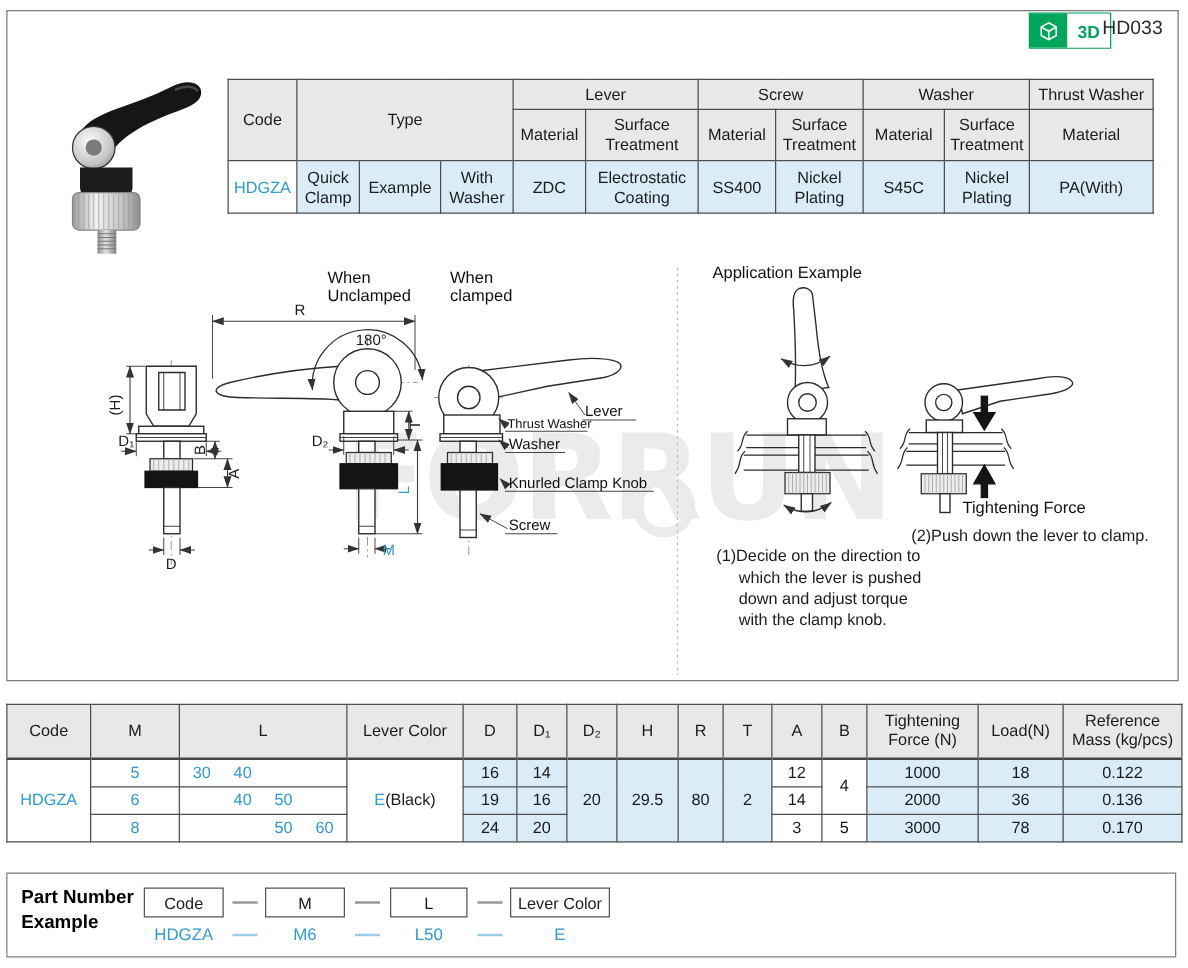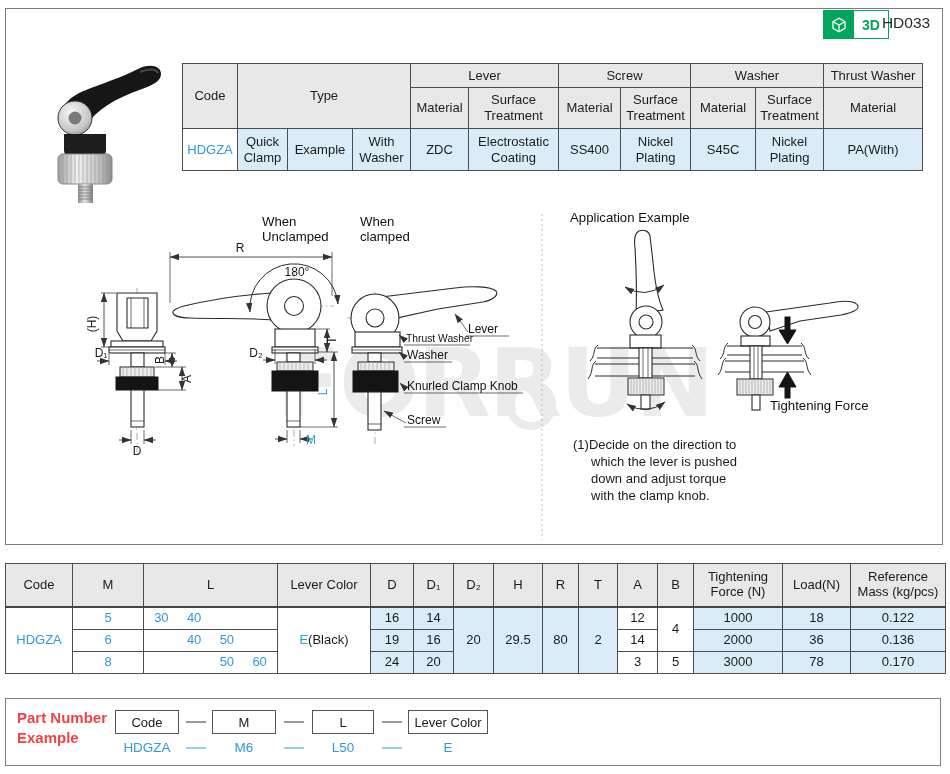--- a/index.html
+++ b/index.html
@@ -47,21 +47,21 @@
   .sil{fill:#ececec;stroke:#2b2b2b;stroke-width:1;}
   .dtx{font:12px "Liberation Sans",sans-serif;fill:#1a1a1a;}
   .btx{fill:#2E9BD5;}
   .ttl{font:13.2px "Liberation Sans",sans-serif;fill:#111;}
   .cotx{font:12px "Liberation Sans",sans-serif;fill:#111;}
   .cotx-s{font:10.3px "Liberation Sans",sans-serif;fill:#111;}
   .cap{position:absolute;font-size:13px;line-height:1.32;color:#1b1b1b;
        padding-left:18px;text-indent:-18px;z-index:2;}
   
   .pn-outer{left:5px;top:698px;width:936px;height:68px;border:1px solid #808080;box-sizing:border-box;}
-  .pn-label{left:17px;top:708px;font-size:15px;font-weight:bold;line-height:1.3;color:#ef4444;}
+  .pn-label{left:17px;top:708px;font-size:15px;font-weight:bold;line-height:1.3;color:#000000;}
   .pnb{top:710px;height:24px;border:1px solid #555;box-sizing:border-box;font-size:13px;
        display:flex;align-items:center;justify-content:center;background:#fff;}
   .pnd{top:721px;height:2px;background:#999;width:20px;}
   .pnv{top:740px;height:16px;font-size:13.5px;color:#2E9BD5;text-align:center;}
   .pnvd{top:747px;height:2px;background:#9CCEEA;width:20px;}
 </style>
 </head>
 <body>
 
 <div class="page">
@@ -312,20 +312,21 @@
       <rect class="sil" x="737" y="379" width="36" height="16"></rect>
       <path class="htch" d="M740,379 V395 M743,379 V395 M746,379 V395 M749,379 V395 M752,379 V395 M755,379 V395 M758,379 V395 M761,379 V395 M764,379 V395 M767,379 V395 M770,379 V395"></path>
       <rect class="ol" x="752" y="395" width="8" height="15"></rect>
       <polygon class="blk" points="779,387 796,387 787.5,372"></polygon>
       <rect class="blk" x="785" y="387" width="5" height="11"></rect>
       <text class="ttl" x="770" y="410">Tightening Force</text>
     </g>
   </svg>
 
   <div class="cap" style="left:573px;top:436px;width:152px;">(1)Decide on the direction to which the lever is pushed down and adjust torque with the clamp knob.</div>
+  <div class="cap" style="left:729px;top:420px;width:178px;">(2)Push down the lever to clamp.</div>
 
   <table class="abs stab">
     <colgroup>
       <col style="width:67px">
         <col style="width:71px">
         <col style="width:134px">
         <col style="width:93px">
       <col style="width:43px">
         <col style="width:40px">
         <col style="width:40px">

